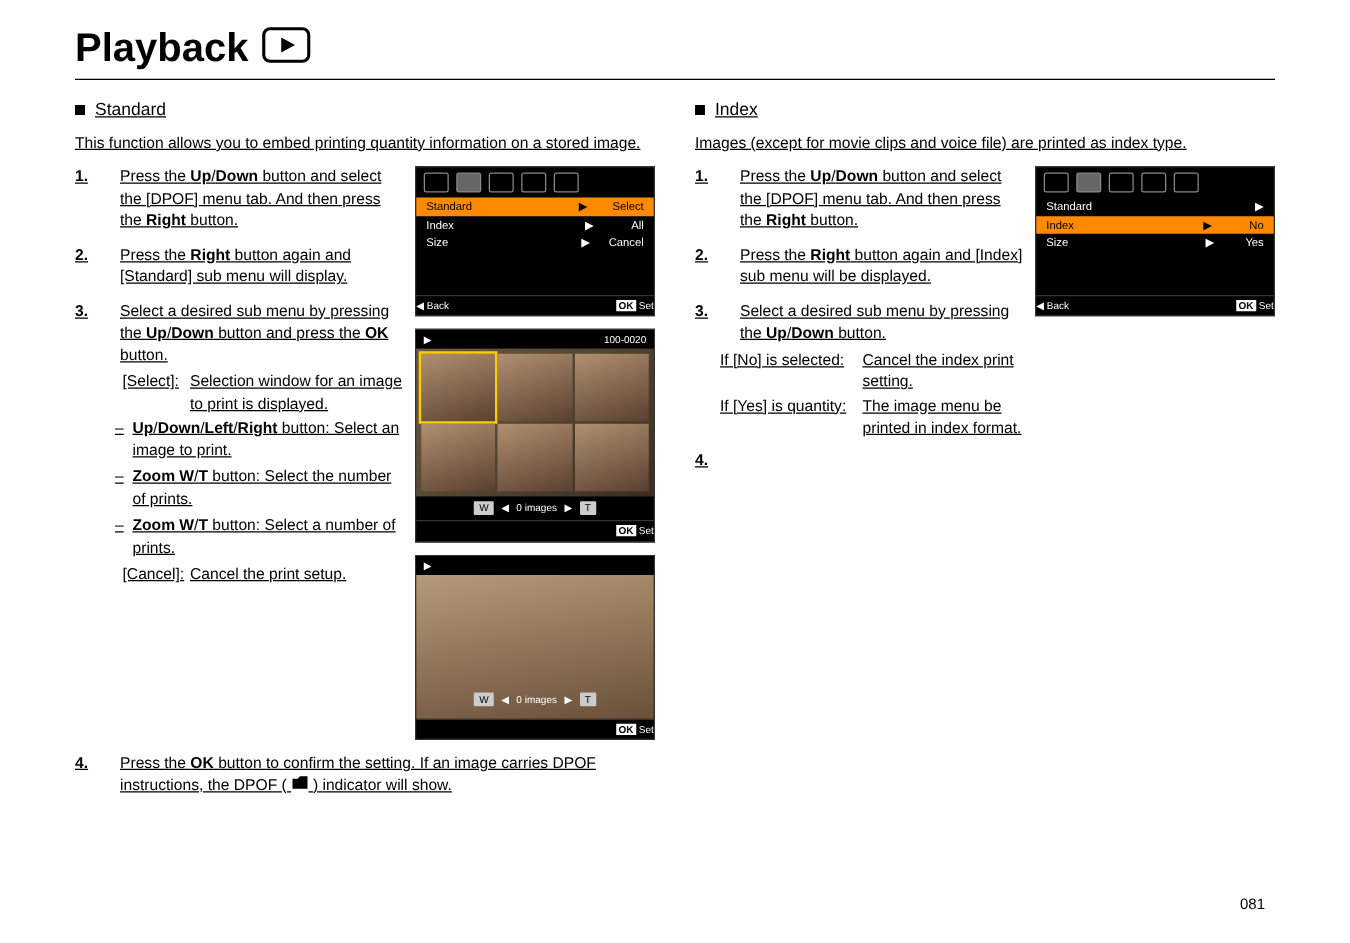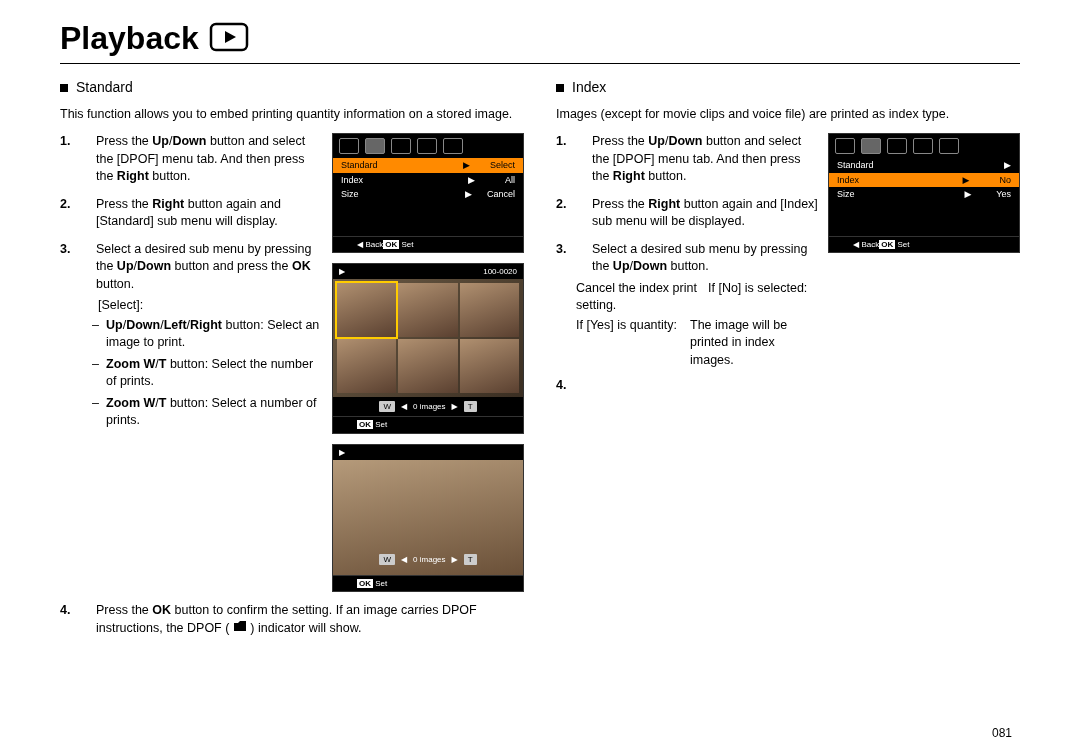--- a/index.html
+++ b/index.html
@@ -1,21 +1,21 @@
 <!DOCTYPE html>
 <html><head>
 <meta charset="utf-8">
 <style>
   html,body{margin:0;padding:0;background:#fff;font-family:Arial,Helvetica,sans-serif;color:#000;}
   .page{width:1080px;height:754px;box-sizing:border-box;padding:20px 60px 10px 60px;position:relative;}
   .title-row{display:flex;align-items:center;gap:10px;margin-bottom:2px;}
   h1{font-size:32px;font-weight:700;margin:0;}
   .title-row svg{}
   hr.rule{border:none;border-top:1.5px solid #000;margin:6px 0 10px 0;}
-  .cols{display:flex;gap:32px;}
+  .cols{display:flex;gap:32px;text-decoration:underline;}
   .col{flex:1;font-size:12.5px;line-height:1.4;}
   .sub-head{display:flex;align-items:center;gap:8px;font-size:14px;margin:4px 0 8px 0;}
   .blk{width:8px;height:8px;background:#000;display:inline-block;}
   .intro{margin:0 0 10px 0;}
   ol.steps{list-style:none;padding:0;margin:0;}
   ol.steps>li{display:flex;gap:6px;margin-bottom:6px;}
   ol.steps .num{font-weight:700;min-width:14px;}
   ol.steps .body p{margin:0 0 4px 16px;}
   .sublist{padding-left:18px;}
   .sublist .row{display:flex;gap:4px;margin-bottom:2px;}
@@ -25,29 +25,29 @@
   .dash-list .d .m{min-width:8px;}
   b{font-weight:700;}
   .fig-stack{float:right;margin-left:10px;}
   .fig{background:#000;border:1px solid #333;margin-bottom:10px;width:190px;color:#fff;font-size:9px;}
   .fig .topbar{display:flex;gap:6px;padding:4px 6px;}
   .fig .topbar .ico{width:18px;height:14px;border:1px solid #888;border-radius:2px;}
   .fig .topbar .ico.sel{background:#666;}
   .fig .menu{padding:0 0 4px 0;}
   .fig .menu .mrow{display:flex;justify-content:space-between;padding:1px 8px;font-size:9px;}
   .fig .menu .mrow.sel{background:#ff8a00;color:#000;}
-  .fig .footer{display:flex;justify-content:flex-start;padding:2px 24px;font-size:8px;border-top:1px solid #333;}
+  .fig .footer{display:flex;justify-content:space-between;padding:2px 0;font-size:8px;border-top:1px solid #333;}
   .fig .body-img{height:110px;background:#444 linear-gradient(135deg,#6b5a44,#3a2e22);display:grid;grid-template-columns:1fr 1fr 1fr;grid-template-rows:1fr 1fr;gap:2px;padding:4px;}
   .thumb{background:linear-gradient(160deg,#b09070,#5a4030);}
   .thumb.sel{outline:2px solid #ffcc00;}
   .fig .wt-bar{display:flex;justify-content:center;align-items:center;gap:6px;padding:4px 0;font-size:8px;}
   .fig .wt-bar .pill{background:#ccc;color:#000;padding:0 4px;border-radius:1px;}
   .fig .single{height:115px;background:linear-gradient(170deg,#b59a7a 0%,#6a5038 100%);position:relative;}
   .fig .top-strip{display:flex;justify-content:space-between;padding:2px 6px;font-size:8px;background:#000;}
-  .pagenum{position:absolute;bottom:14px;right:68px;font-size:12px;}
+  .pagenum{position:absolute;bottom:24px;right:68px;font-size:12px;}
   .clr{clear:both;}
   .dpof-ico{display:inline-block;vertical-align:middle;}
 </style>
 </head>
 <body>
 
 <div class="page">
   <div class="title-row">
     <h1>Playback</h1>
     <span>
@@ -159,38 +159,45 @@
               <p>Press the <b>Right</b> button again and [Standard] sub menu will display.</p>
             </div>
           </li>
         <li>
             <span class="num">3.</span>
             <div class="body">
           <p>Select a desired sub menu by pressing the <b>Up</b>/<b>Down</b> button and press the <b>OK</b> button.</p>
           <div class="sublist">
             <div class="row">
                   <span class="tag">[Select]:</span>
+                  <span>Selection window for an image to print is displayed.</span>
                 </div>
           </div>
           <div class="dash-list">
             <div class="d">
                   <span class="m">–</span>
                   <span><b>Up</b>/<b>Down</b>/<b>Left</b>/<b>Right</b> button: Select an image to print.</span>
                 </div>
             <div class="d">
                   <span class="m">–</span>
                   <span><b>Zoom W</b>/<b>T</b> button: Select the number of prints.</span>
                 </div>
           </div>
           <div class="dash-list">
             <div class="d">
                   <span class="m">–</span>
                   <span><b>Zoom W</b>/<b>T</b> button:  Select a number of prints.</span>
                 </div>
           </div>
+          <div class="sublist">
+            <div class="row">
+                  <span class="tag">[Cancel]:</span>
+                  <span>Cancel the print setup.</span>
+                </div>
+          </div>
         </div>
           </li>
       </ol>
       <div class="clr"></div>
       <ol class="steps">
         <li>
             <span class="num">4.</span>
             <div class="body">
               <p>Press the <b>OK</b> button to confirm the setting. If an image carries DPOF instructions, the DPOF ( <span class="dpof-ico"><svg width="14" height="12">
                     <path d="M1 11 L1 3 L5 3 L7 1 L13 1 L13 11 Z" fill="#000"></path>
@@ -250,26 +257,26 @@
             <div class="body">
               <p>Press the <b>Right</b> button again and [Index] sub menu will be displayed.</p>
             </div>
           </li>
         <li>
             <span class="num">3.</span>
             <div class="body">
           <p>Select a desired sub menu by pressing the <b>Up</b>/<b>Down</b> button.</p>
           <div class="sublist" style="padding-left:0;">
             <div class="row">
+                  <span style="min-width:110px;">If [No] is selected:</span>
                   <span>Cancel the index print setting.</span>
-                  <span style="min-width:110px;">If [No] is selected:</span>
                 </div>
             <div class="row">
                   <span style="min-width:110px;">If [Yes] is quantity:</span>
-                  <span>The image will be printed in index images.</span>
+                  <span>The image menu be printed in index format.</span>
                 </div>
           </div>
         </div>
           </li>
         <li>
             <span class="num">4.</span>
           </li>
       </ol>
     </div>
   </div>

